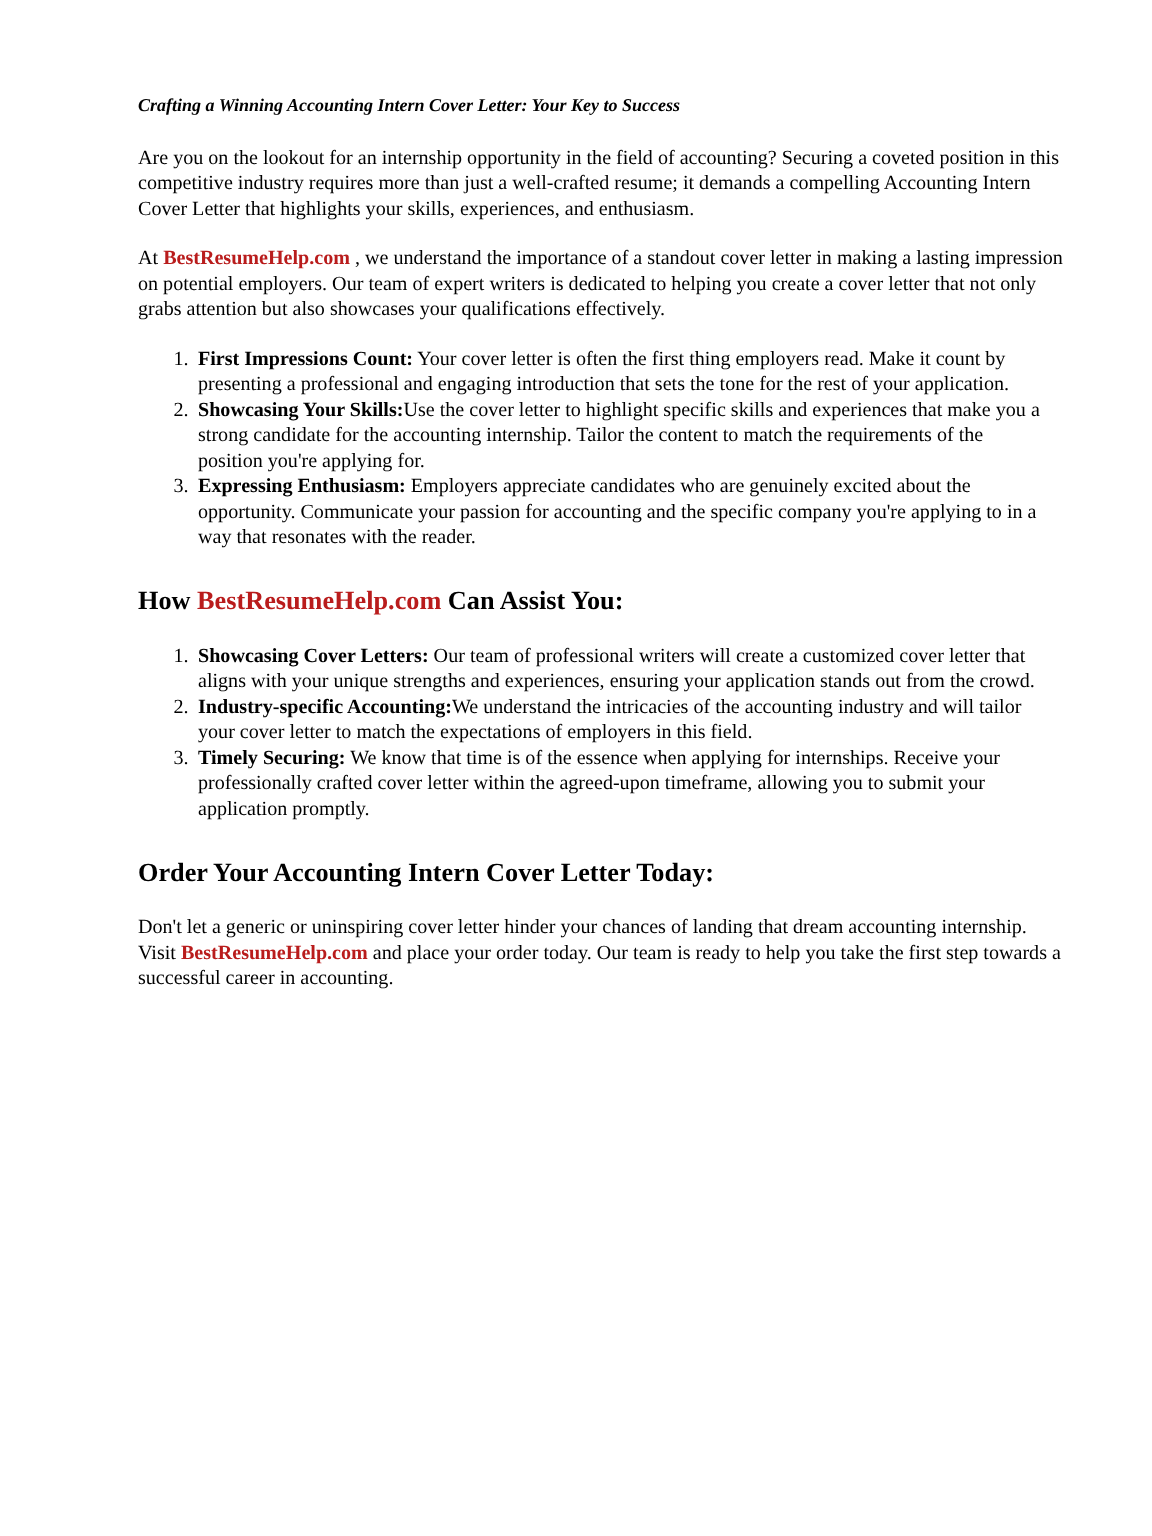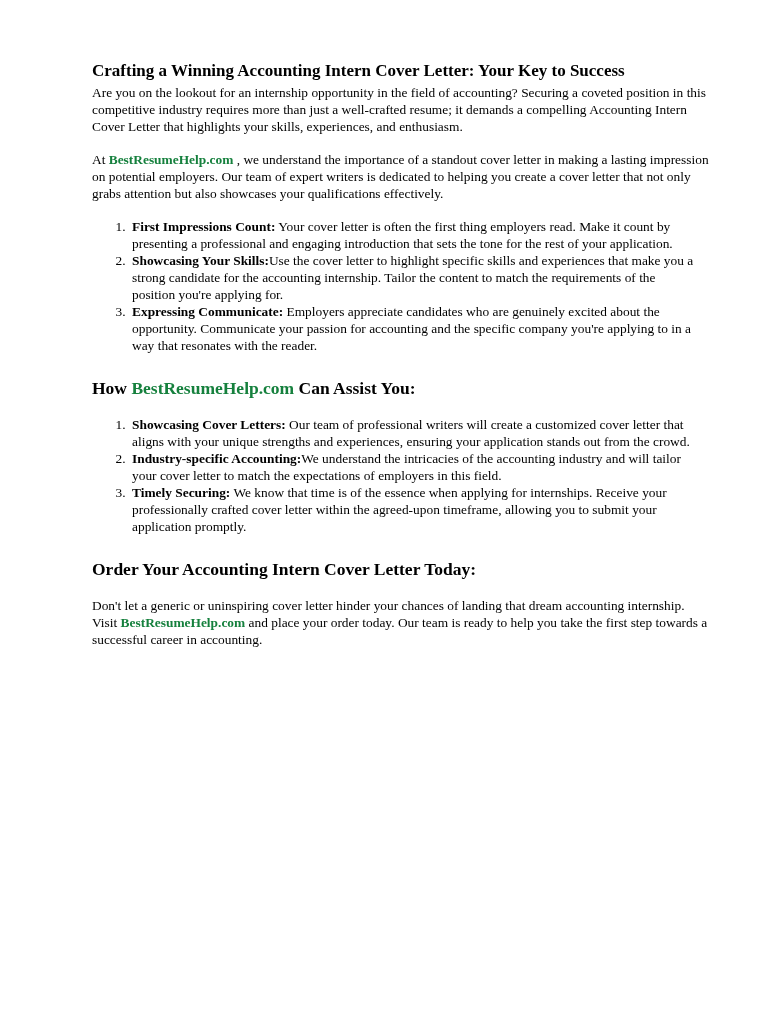--- a/index.html
+++ b/index.html
@@ -15,24 +15,25 @@
     overflow: hidden;
   }
   .page {
     box-sizing: border-box;
     width: 768px;
     height: 1024px;
     padding: 62px 58px 40px 92px;
     background: #ffffff;
   }
   .doc-title {
-    font-size: 17px;
+    font-size: 12px;
     font-weight: bold;
     line-height: 17px;
-    margin: 0 0 5px 0;
+    margin: 0 0 17px 0;
+    font-style: italic;
   }
   p.body-text {
     font-size: 13.4px;
     line-height: 17px;
     margin: 0 0 16px 0;
   }
   h2.section-heading {
     font-size: 17.5px;
     font-weight: bold;
     line-height: 21px;
@@ -42,21 +43,21 @@
     font-size: 13.4px;
     line-height: 17px;
     margin: 0 16px 16px 0;
     padding-left: 37px;
   }
   ol.doc-list li {
     margin: 0;
     padding-left: 3px;
   }
   a.doc-link {
-    color: #15803d;
+    color: #b91c1c;
     font-weight: bold;
     text-decoration: none;
     cursor: pointer;
   }
   .label {
     font-weight: bold;
   }
 </style>
 </head>
 <body>
@@ -75,21 +76,21 @@
 
 
   <ol class="doc-list">
     <li>
       <span class="label">First Impressions Count:</span><span> Your cover letter is often the first thing employers read. Make it count by presenting a professional and engaging introduction that sets the tone for the rest of your application.</span>
     </li>
     <li>
       <span class="label">Showcasing Your Skills:</span><span>Use the cover letter to highlight specific skills and experiences that make you a strong candidate for the accounting internship. Tailor the content to match the requirements of the position you're applying for.</span>
     </li>
     <li>
-      <span class="label">Expressing Communicate:</span><span> Employers appreciate candidates who are genuinely excited about the opportunity. Communicate your passion for accounting and the specific company you're applying to in a way that resonates with the reader.</span>
+      <span class="label">Expressing Enthusiasm:</span><span> Employers appreciate candidates who are genuinely excited about the opportunity. Communicate your passion for accounting and the specific company you're applying to in a way that resonates with the reader.</span>
     </li>
   </ol>
 
   <h2 class="section-heading">
     <span>How </span><a class="doc-link">BestResumeHelp.com</a><span> Can Assist You:</span>
   </h2>
 
   <ol class="doc-list">
     <li>
       <span class="label">Showcasing Cover Letters:</span><span> Our team of professional writers will create a customized cover letter that aligns with your unique strengths and experiences, ensuring your application stands out from the crowd.</span>

